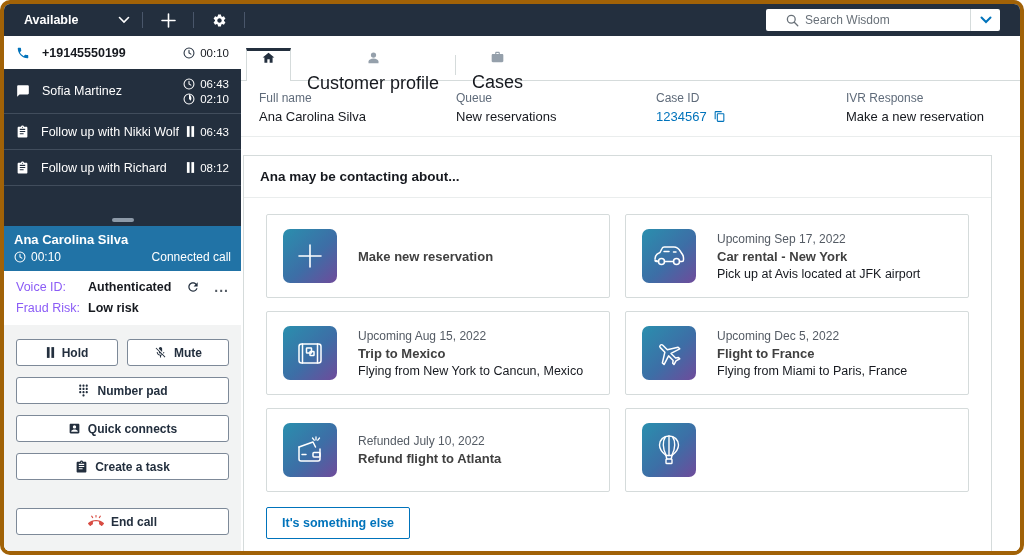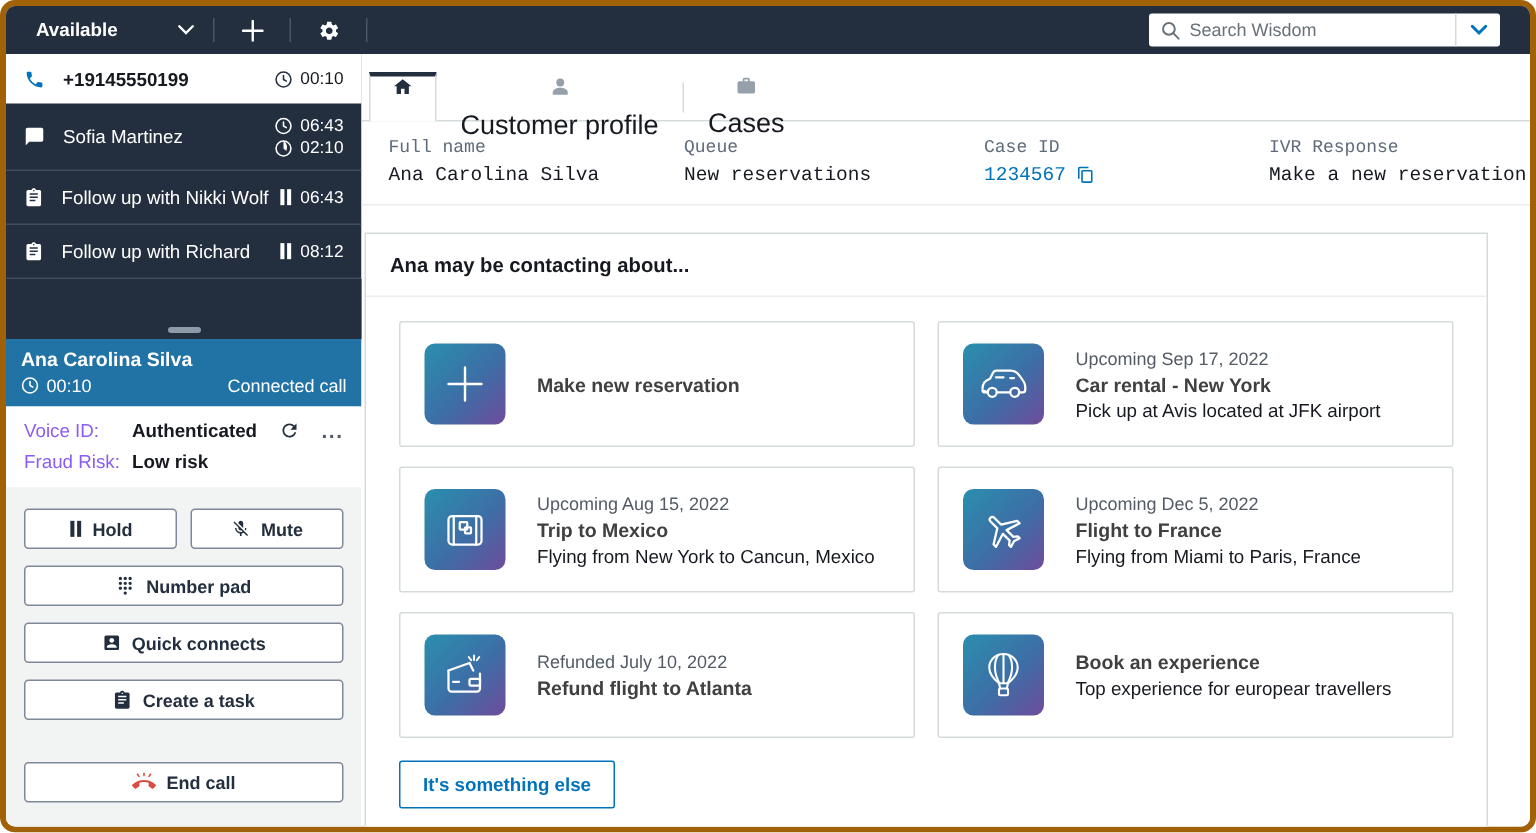--- a/index.html
+++ b/index.html
@@ -14,21 +14,21 @@
     height:32px; background:#232f3e; display:flex; align-items:center;
     padding:0 10px 0 20px; color:#ffffff;
   }
   .status-wrap { display:flex; align-items:center; gap:40px; cursor:pointer; }
   .status-label { font-size:12.5px; font-weight:bold; color:#ffffff; }
   .tb-sep { width:1px; height:16px; background:#49566a; margin:0 12px; }
   .tb-btn { display:flex; align-items:center; justify-content:center; width:26px; height:26px; cursor:pointer; }
   .topbar-spacer { flex:1; }
   .search-box {
     width:234px; height:22px; background:#ffffff; border-radius:2px;
-    display:flex; align-items:center; padding-left:8px; margin-right:10px;
+    display:flex; align-items:center; padding-left:20px; margin-right:10px;
   }
   .search-box input {
     border:none; outline:none; flex:1; font-size:12px; color:#16191f;
     font-family:"Liberation Sans", sans-serif; background:transparent; margin-left:6px;
   }
   .search-box input::placeholder { color:#687078; }
   .search-dd { width:30px; height:100%; border-left:1px solid #d5dbdb; display:flex; align-items:center; justify-content:center; cursor:pointer; }
   
   .body-row { display:flex; height:522px; }
   .sidebar { width:237px; display:flex; flex-direction:column; background:#f2f3f3; }
@@ -72,21 +72,21 @@
   .end-gap { height:17px; }
   
   .tabbar { display:flex; align-items:flex-end; padding:12px 0 0 5px; border-bottom:1px solid #d5dbdb; height:45px; }
   .tab { display:flex; align-items:center; gap:8px; padding:0 16px; height:30px; font-size:18px; color:#16191f; cursor:pointer;flex-direction:column; }
   .tab.active {
     border-top:3px solid #232f3e; border-left:1px solid #d5dbdb; border-right:1px solid #d5dbdb;
     background:#ffffff; height:33px; margin-bottom:-1px; padding:0 14px;
   }
   .tab-sep { width:1px; height:20px; background:#d5dbdb; margin-bottom:5px; }
   
-  .info-row { display:flex; padding:10px 0 12px 18px; border-bottom:1px solid #eaeded;font-family:Liberation Mono, monospace; }
+  .info-row { display:flex; padding:10px 0 12px 18px; border-bottom:1px solid #eaeded; }
   .info-field { font-size:12.5px; }
   .if-0 { width:197px; } .if-1 { width:200px; } .if-2 { width:190px; } .if-3 { flex:1; }
   .if-label { color:#5f6b7a; margin-bottom:4px; font-size:12px; }
   .if-value { color:#16191f; font-size:13px; }
   .if-link { color:#0073bb; display:flex; align-items:center; gap:6px; cursor:pointer; }
   
   .sugg-wrap { padding:18px 28px 0 2px; }
   .sugg-panel { border:1px solid #d5dbdb; background:#ffffff; }
   .sugg-title { font-size:13.5px; font-weight:bold; padding:13px 16px; border-bottom:1px solid #eaeded; }
   .cards-area { padding:16px 22px 18px 22px; }
@@ -508,25 +508,20 @@
                 <div class="tile">
                   <span class="icon">
                     <svg width="26" height="32" viewBox="0 0 26 32" fill="none" stroke="#ffffff" stroke-width="1.4" stroke-linejoin="round" stroke-linecap="round">
                         <path d="M13 2 C7.5 2 3.5 6 3.5 11 C3.5 15.5 7.5 19.5 10 21.5 H16 C18.5 19.5 22.5 15.5 22.5 11 C22.5 6 18.5 2 13 2 Z"></path>
                         <path d="M9.5 2.8 C7.8 5 7.3 8 7.3 11 C7.3 15 8.8 18.7 10.2 21.3 M16.5 2.8 C18.2 5 18.7 8 18.7 11 C18.7 15 17.2 18.7 15.8 21.3 M13 2 V21.5"></path>
                         <path d="M10 21.5 L10.8 25 M16 21.5 L15.2 25"></path>
                         <rect x="10" y="25" width="6" height="4.5" rx="0.8"></rect>
                       </svg>
                   </span>
                 </div>
-                <div class="card-text">
-
-                  <span class="card-title">Book an experience</span>
-                  <span class="card-desc">Top experience for europear travellers</span>
-                </div>
               </div>
 
             </div>
             <button class="else-btn">It's something else</button>
           </div>
         </div>
       </div>
 
     </div>
   </div>

